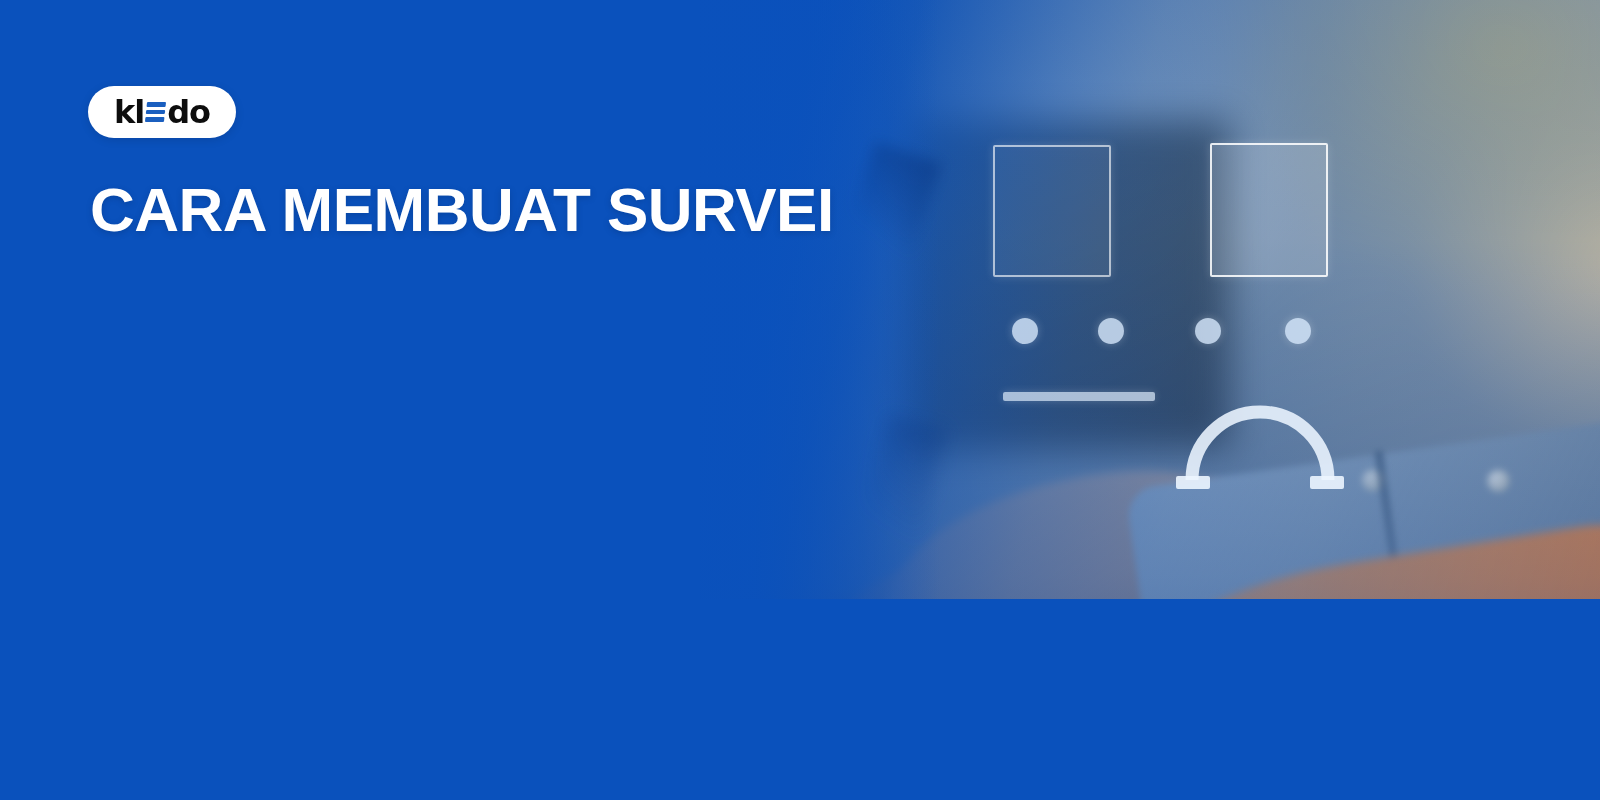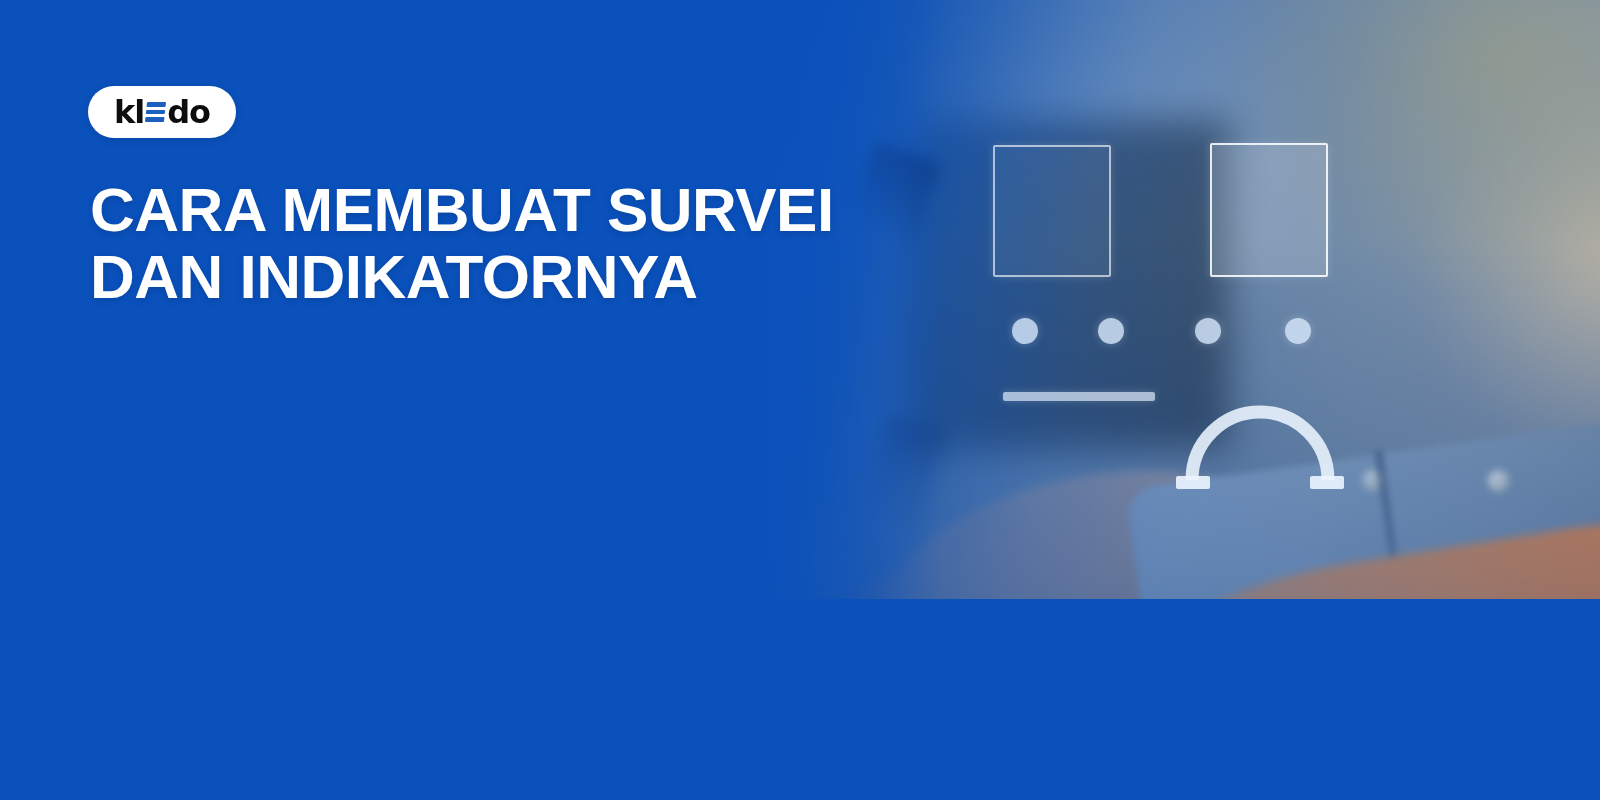--- a/index.html
+++ b/index.html
@@ -283,17 +283,16 @@
           <i></i>
           <i></i>
           <i></i>
         </span>
       <span class="logo-do">do</span>
     </div>
   </div>
 
   <h1 class="headline">
     <span class="ln">Cara Membuat Survei</span>
-    <span class="ln">Dan Indikatornya</span>
   </h1>
 
 
 </div>
 
 </body></html>

